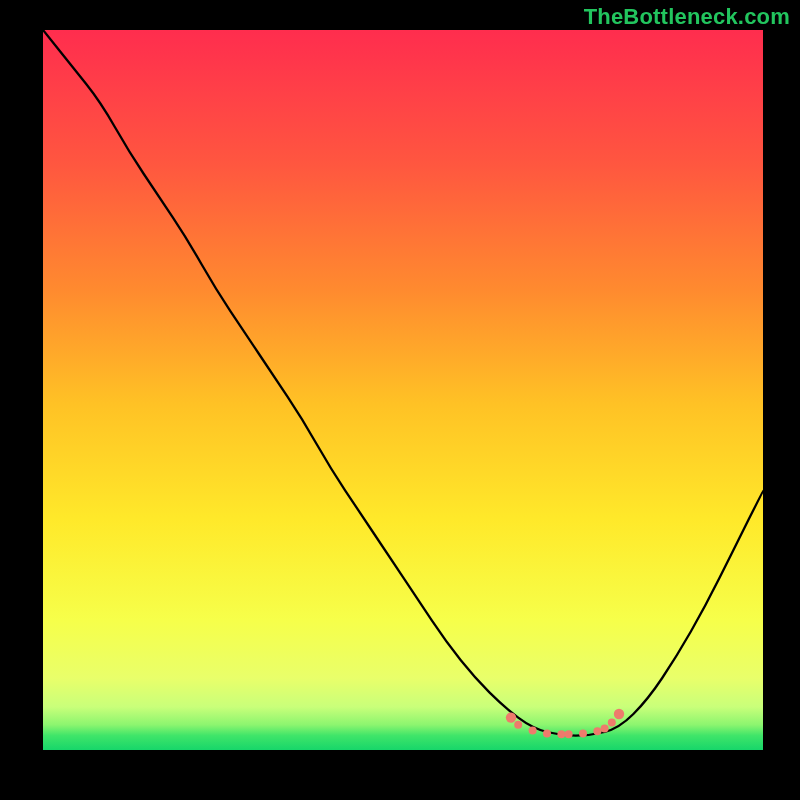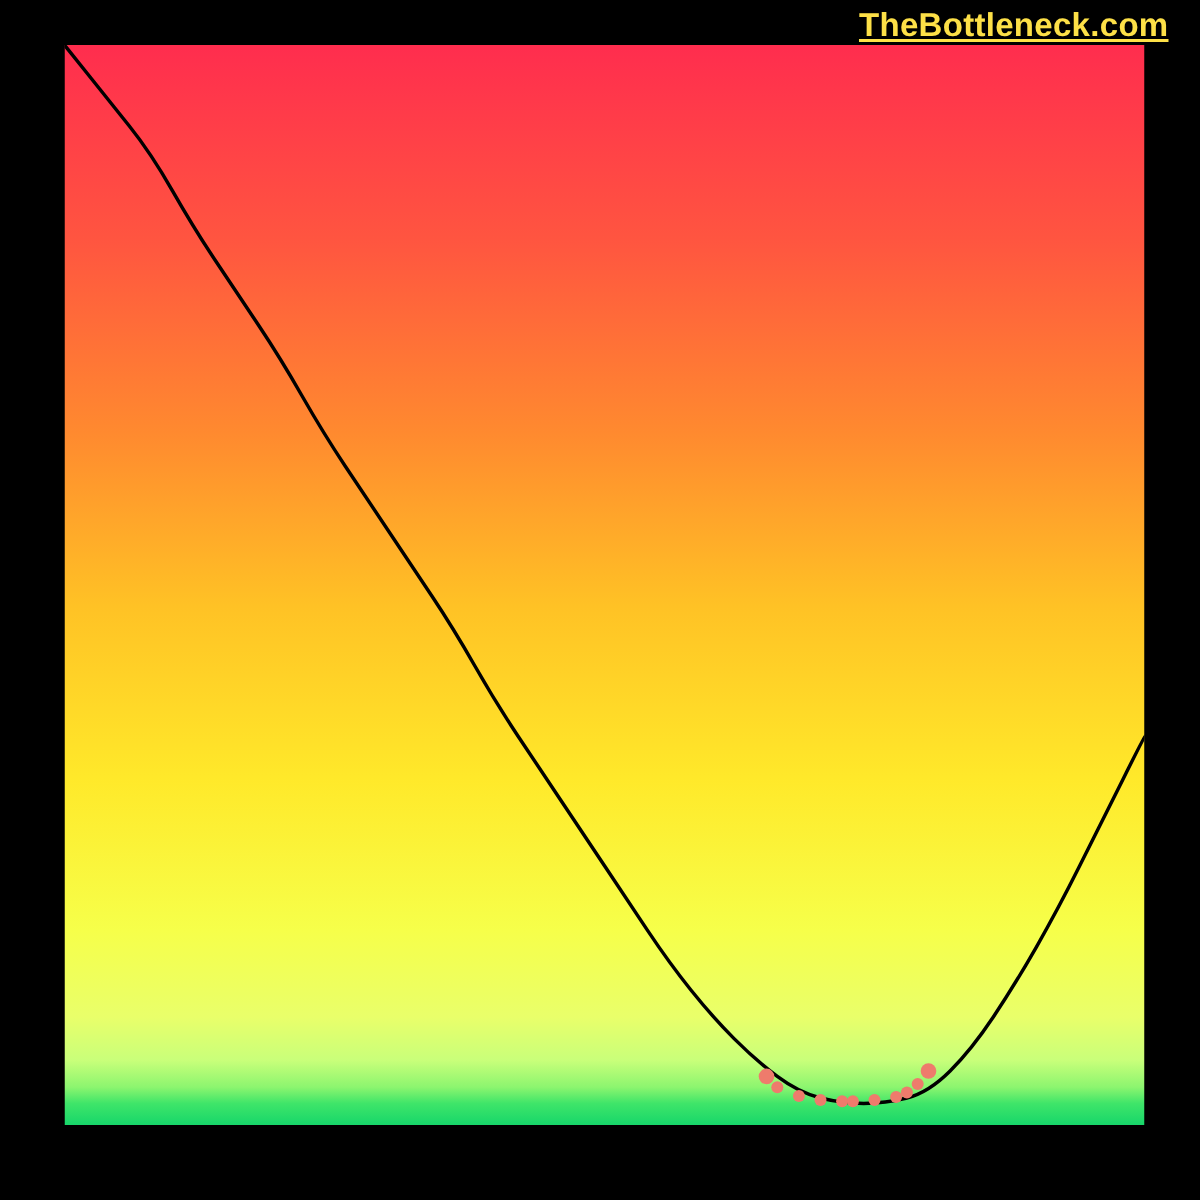--- a/index.html
+++ b/index.html
@@ -1,24 +1,23 @@
 <!DOCTYPE html>
 <html><head>
 <meta charset="utf-8">
 <style>
   * { margin: 0; padding: 0; box-sizing: border-box; }
   html, body { width: 800px; height: 800px; background: #000; overflow: hidden; }
   .wrap { position: relative; width: 800px; height: 800px; background: #000; }
   .watermark {
     position: absolute;
-    top: 4px; right: 21px;
-    color: #fde047;
+    top: 4px; right: 10px;
+    color: #22c55e;
     font: 700 22px Arial, Helvetica, sans-serif;
     letter-spacing: 0.2px;
-    text-decoration: underline;
   }
   .plot {
     position: absolute;
     left: 43px; top: 30px;
     width: 720px; height: 720px;
   }
   .plot svg { display: block; width: 720px; height: 720px; }
 </style>
 </head>
 <body>

